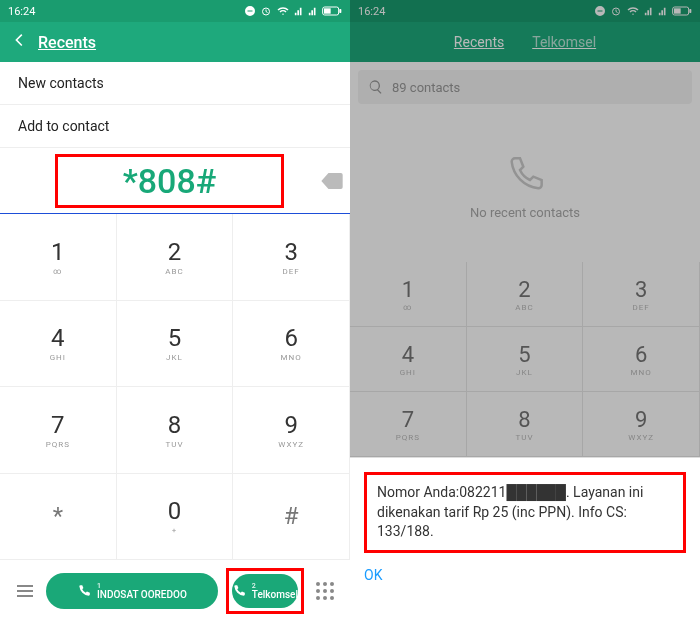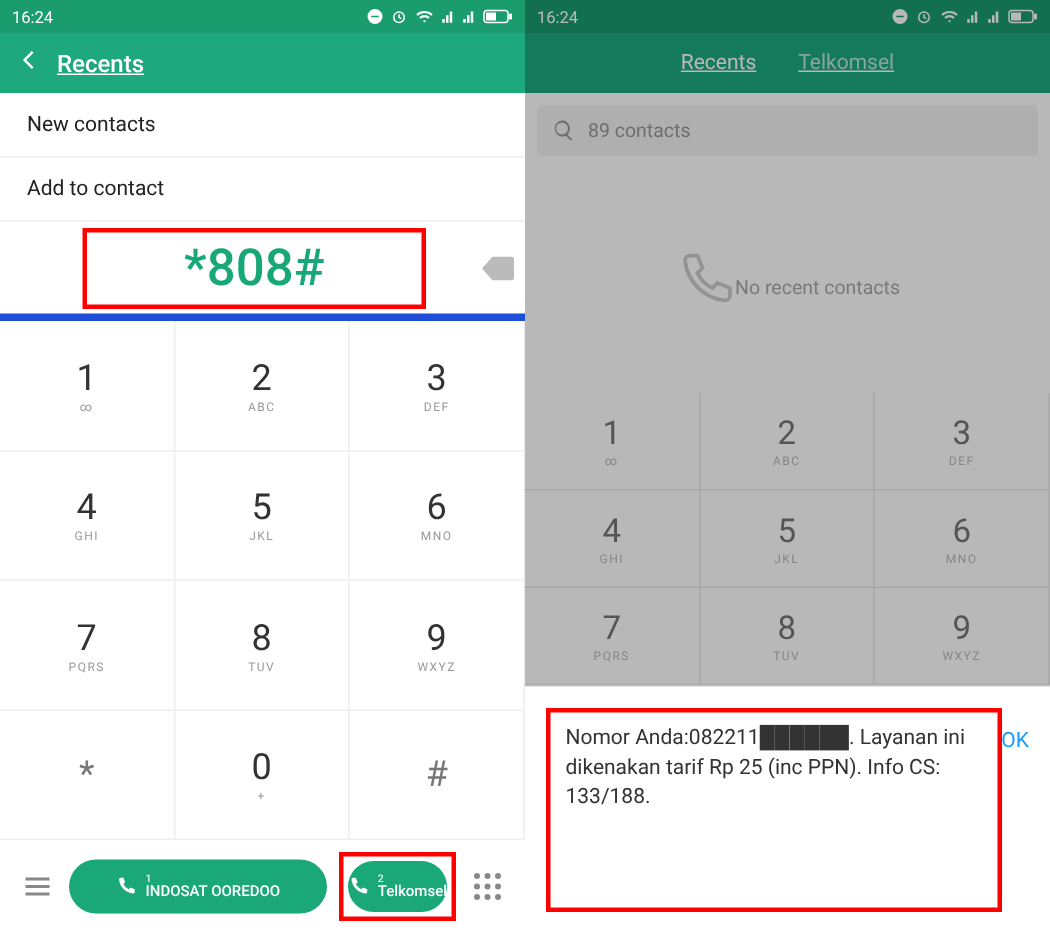--- a/index.html
+++ b/index.html
@@ -24,21 +24,21 @@
   }
   .header .back { margin-right: 10px; }
   .header .tab { padding: 0 14px; color: rgba(255,255,255,0.7); font-size: 14px; }
   .header .tab.active { color: #fff; }
   .header .center { flex:1; display:flex; justify-content:center; }
   .menu-list { background:#fff; }
   .menu-item {
     padding: 13px 18px; font-size: 14px; color: #222;
     border-bottom: 1px solid #eee;
   }
-  .dial-display-row { display:flex; align-items:center; height:66px; border-bottom:5px solid #1d4ed8;}
+  .dial-display-row { display:flex; align-items:center; height:66px; border-bottom:1px solid #1d4ed8;}
   .dial-display {
     flex:1; text-align:center; color:#18a878; font-size: 34px; font-weight:500;
     padding: 4px 0;
   }
   .backspace { width: 36px; display:flex; align-items:center; justify-content:center; }
   .red-box { border: 3px solid #f00; }
   .red-box-dial { margin: 0 30px 0 55px; }
   .keypad { flex:1; display:grid; grid-template-columns:repeat(3,1fr); grid-template-rows:repeat(4,1fr); }
   .key {
     border-right:1px solid #eee; border-bottom:1px solid #eee;
@@ -61,30 +61,30 @@
 
   
   .right .header { justify-content:center; }
   .searchbar {
     margin:8px; height:34px; background:#f3f3f3; border-radius:4px;
     display:flex; align-items:center; padding:0 10px; color:#999; font-size:13px;
   }
   .searchbar svg { fill:#999; margin-right:8px; }
   .empty {
     flex:0 0 auto; height:150px;
-    display:flex; flex-direction:row; align-items:center; justify-content:center; color:#aaa;
+    display:flex; flex-direction:column; align-items:center; justify-content:center; color:#aaa;
   }
   .empty svg { stroke:#ccc; fill:none; stroke-width:1.5; }
   .empty .txt { margin-top:10px; font-size:13px; }
   .rk { flex:1; display:grid; grid-template-columns:repeat(3,1fr); grid-template-rows:repeat(3,1fr); }
   .rkey { border-right:1px solid #e8e8e8; border-bottom:1px solid #e8e8e8;
     display:flex; flex-direction:column; align-items:center; justify-content:center;
     font-size:22px; color:#777; }
   .rkey .sub { font-size:8px; color:#bbb; letter-spacing:1px; margin-top:1px;}
-  .dialog-area { height:165px; background:#fff; border-top:1px solid #ddd; padding:14px; display:flex; flex-direction:row;}
+  .dialog-area { height:165px; background:#fff; border-top:1px solid #ddd; padding:14px; display:flex; flex-direction:column;}
   .dialog-text { font-size:14px; color:#333; line-height:1.4; padding:8px 10px;}
   .dialog-text.red-box { }
   .dialog-ok { text-align:left; color:#1a9cff; font-size:14px; padding-top:14px; }
   .right .dimmed { position:relative; }
   .right .dim-overlay { position:absolute; inset:0; background:rgba(0,0,0,0.28); pointer-events:none; }
   .red-box-btn { border:3px solid #f00; padding:3px; margin-left:2px; }
 </style>
 </head>
 <body>
 

